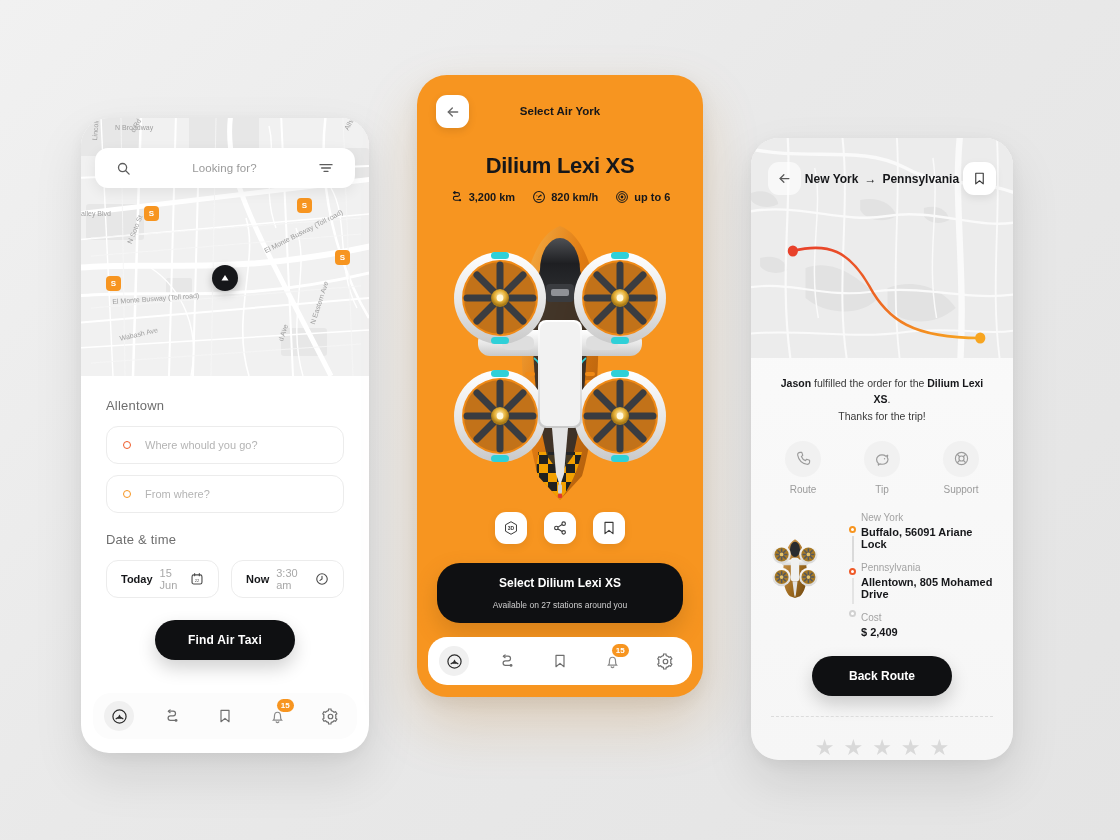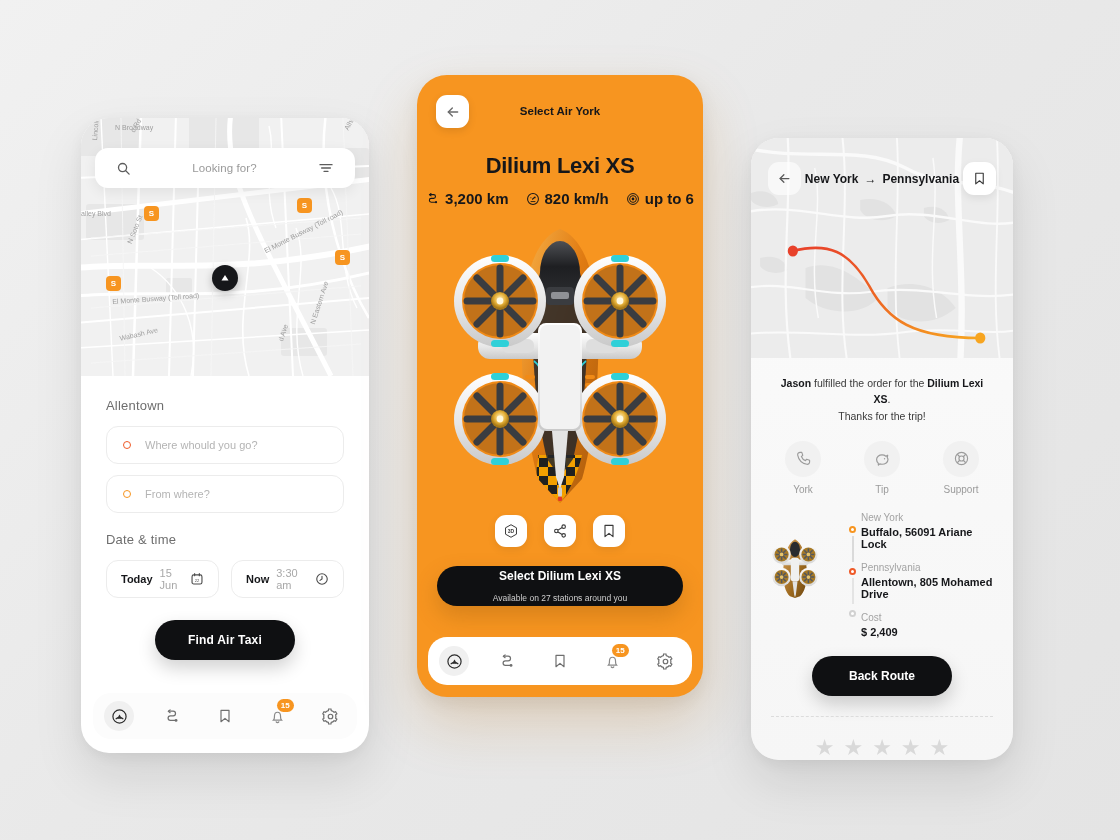--- a/index.html
+++ b/index.html
@@ -191,21 +191,21 @@
     color: #16171a;
     letter-spacing: -.3px;
     margin-top: 20px;
   }
   .c-specs {
     display: flex; justify-content: center; align-items: center;
     gap: 17px;
     margin-top: 11px;
   }
   .spec { display: flex; align-items: center; gap: 5px; }
-  .spec-txt { font-size: 15px; font-weight: bold; color: #16171a; }
+  .spec-txt { font-size: 11px; font-weight: bold; color: #16171a; }
 
   .drone-wrap {
     position: relative;
     width: 100%; height: 300px;
     margin-top: 4px;
   }
 
   .c-actions {
     display: flex; justify-content: center; gap: 17px;
     margin-top: 4px;
@@ -213,21 +213,21 @@
   .act-btn {
     width: 32px; height: 32px;
     background: #fff;
     border-radius: 11px;
     display: flex; align-items: center; justify-content: center;
     cursor: pointer;
     box-shadow: 0 3px 9px rgba(0,0,0,.08);
   }
   .c-cta {
     margin: 19px auto 0 auto;
-    width: 246px; height: 40px;
+    width: 246px; height: 60px;
     background: #0f1012;
     border-radius: 23px;
     display: flex; flex-direction: column;
     align-items: center; justify-content: center;
     cursor: pointer;
     box-shadow: 0 10px 22px rgba(120,70,10,.25);
   }
   .c-cta-main { font-size: 12px; font-weight: bold; color: #fff; }
   .c-cta-sub { font-size: 8.5px; color: #cfcfcf; margin-top: 10px; }
 
@@ -879,21 +879,21 @@
       <span>Thanks for the trip!</span>
     </div>
 
     <div class="r-acts">
       <div class="r-act">
         <div class="r-act-circle">
           <svg width="17" height="17" viewBox="0 0 24 24" fill="none" stroke="#9b9b9b" stroke-width="1.6" stroke-linecap="round" stroke-linejoin="round">
             <path d="M7.2 3.4 L9.6 3.4 L11 7.6 L9 9.1 C9.9 11.5 12.5 14.1 14.9 15 L16.4 13 L20.6 14.4 V16.8 C20.6 19 18.8 20.6 16.8 20.2 C9.6 18.8 5.2 14.4 3.8 7.2 C3.4 5.2 5 3.4 7.2 3.4 Z"></path>
           </svg>
         </div>
-        <div class="r-act-lbl">York</div>
+        <div class="r-act-lbl">Route</div>
       </div>
       <div class="r-act">
         <div class="r-act-circle">
           <svg width="18" height="18" viewBox="0 0 24 24" fill="none" stroke="#9b9b9b" stroke-width="1.6" stroke-linejoin="round">
             <path d="M4.8 12.8 C4.8 9.3 8 6.6 12 6.6 C14 6.6 15.8 7.2 17.1 8.3 L19.6 7 L19 10.2 C19.6 11 20 11.9 20 12.8 C20 16.3 16.4 19 12 19 C10.9 19 9.9 18.8 9 18.5 L7.2 20 L7 17.5 C5.6 16.4 4.8 14.7 4.8 12.8 Z"></path>
             <circle cx="15.4" cy="11.6" r=".9" fill="#9b9b9b" stroke="none"></circle>
           </svg>
         </div>
         <div class="r-act-lbl">Tip</div>
       </div>

